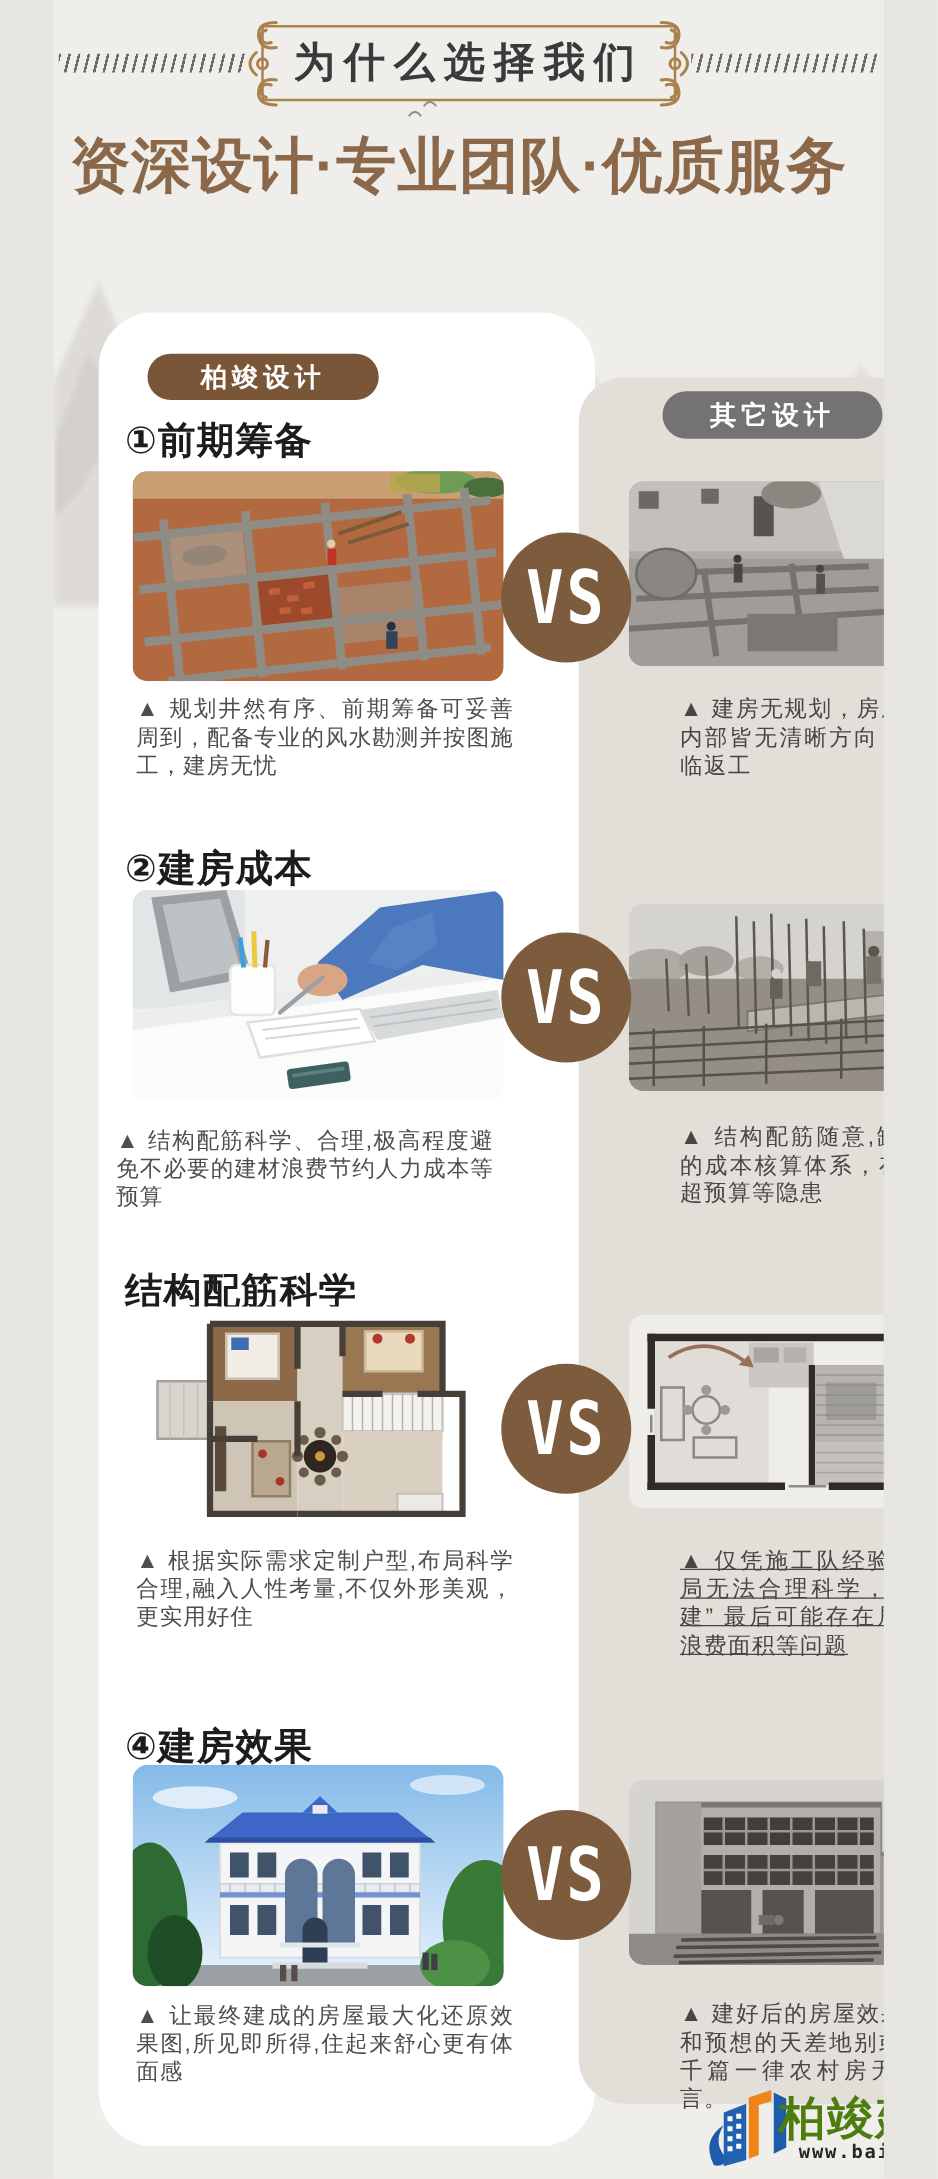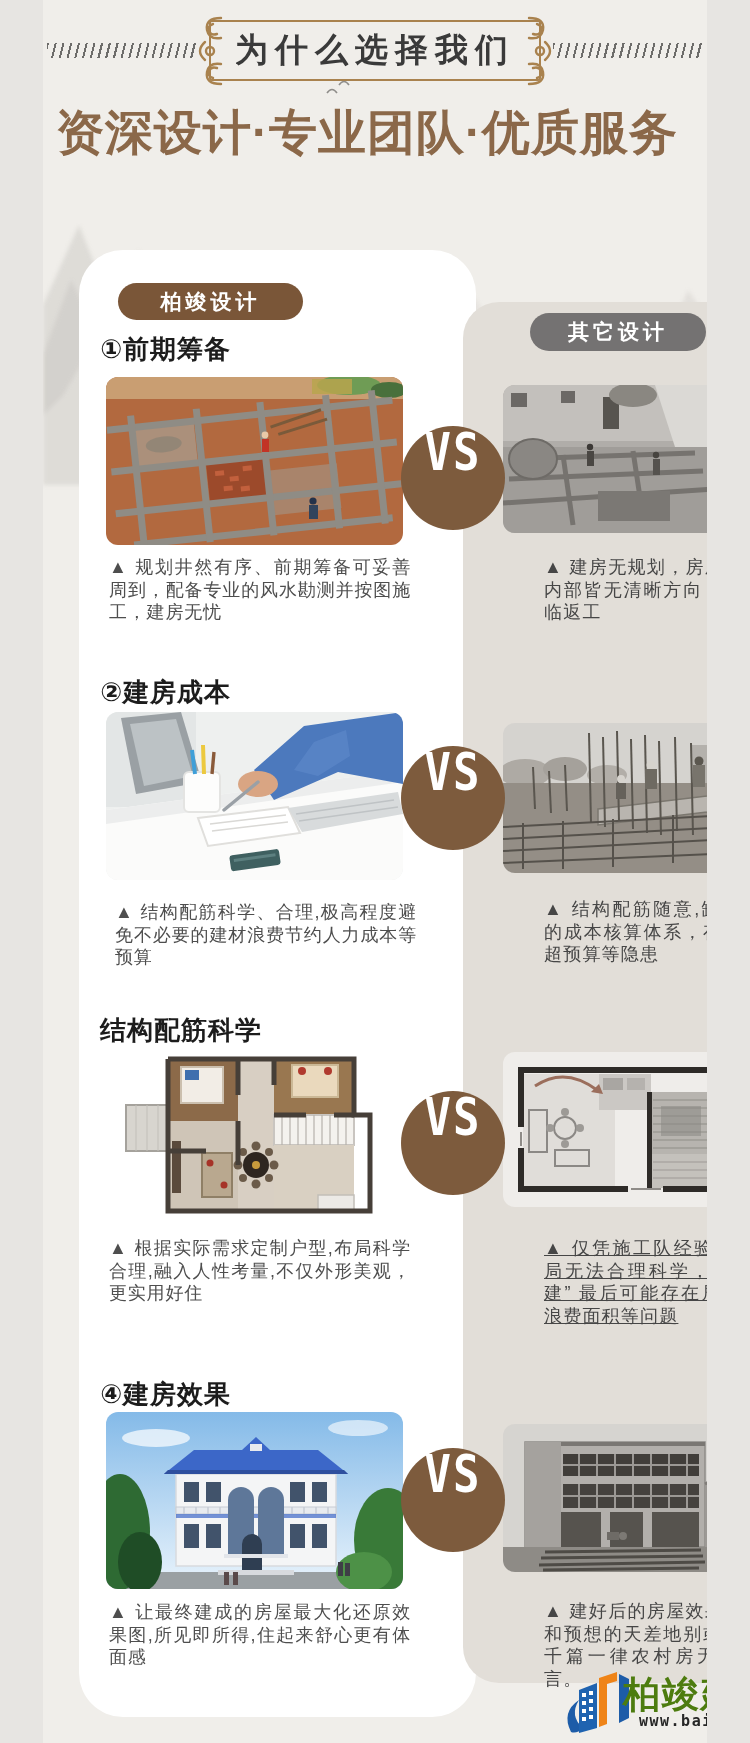--- a/index.html
+++ b/index.html
@@ -23,28 +23,28 @@
     font-size:48px;font-weight:bold;color:#8b6849;letter-spacing:1px;z-index:2;white-space:nowrap;}
   .sub-title{position:absolute;left:0;right:0;top:181px;text-align:center;
     font-size:31px;font-weight:600;color:#8b6849;letter-spacing:2px;z-index:2;}
   
   .card-white{position:absolute;left:36px;top:250px;width:397px;height:1467px;background:#ffffff;border-radius:44px;z-index:1;}
   .panel-beige{position:absolute;left:420px;top:302px;width:298px;height:1381px;background:#e2ded8;border-radius:36px;z-index:1;}
   .badge{position:absolute;z-index:2;color:#fff;font-weight:bold;font-size:21px;letter-spacing:4px;
     display:flex;align-items:center;justify-content:center;}
   .badge-brown{left:75px;top:283px;width:185px;height:37px;background:#7a5638;border-radius:19px;}
   .badge-gray{left:487px;top:313px;width:176px;height:38px;background:#747272;border-radius:19px;}
-  .sec-heading{position:absolute;left:57px;z-index:2;font-size:26px;font-weight:bold;color:#1c1c1c;letter-spacing:1px;}
+  .sec-heading{position:absolute;left:57px;z-index:2;font-size:30px;font-weight:bold;color:#1c1c1c;letter-spacing:1px;}
   .photo{position:absolute;z-index:2;border-radius:12px;overflow:hidden;}
   .photo svg{display:block;width:100%;height:100%;}
   .body-text{position:absolute;z-index:2;font-size:18px;line-height:22.5px;color:#4e4e4e;letter-spacing:0.8px;text-align:justify;}
   .body-text.rt{color:#464646;letter-spacing:1.2px;margin-left:39px;}
   .vs{position:absolute;left:358px;z-index:3;width:104px;height:104px;border-radius:50%;background:#7d5b3d;
-    color:#fff;display:flex;align-items:flex-start;justify-content:center;
-    font-size:44px;font-weight:600;letter-spacing:2px;font-family:"DejaVu Sans Mono",monospace;}
+    color:#fff;display:flex;align-items:center;justify-content:center;
+    font-size:50px;font-weight:600;letter-spacing:2px;font-family:"DejaVu Sans Mono",monospace;}
   .vs span{transform:scaleY(1.18);display:inline-block;}
   
   .logo-icon{position:absolute;left:518px;top:1666px;width:76px;height:72px;z-index:3;}
   .logo-name{position:absolute;left:580px;top:1670px;z-index:3;font-size:37px;font-weight:900;color:#4d7c0f;letter-spacing:2px;white-space:nowrap;}
   .logo-url{position:absolute;left:596px;top:1712px;z-index:3;font-size:15px;font-weight:bold;color:#262626;
     letter-spacing:1.5px;font-family:"DejaVu Sans Mono",monospace;white-space:nowrap;}
 </style>
 </head>
 <body>
 
@@ -253,21 +253,21 @@
         <circle cx="118" cy="56" r="4" fill="#d6d3cd"></circle>
           <rect x="113" y="60" width="10" height="16" fill="#65615a"></rect>
       </g>
     </svg>
   </div>
 
   <div class="vs" style="top:746px;">
       <span>VS</span>
     </div>
 
-  <div class="body-text" style="left:72px;top:901px;width:302px;">▲ 结构配筋科学、合理,极高程度避免不必要的建材浪费节约人力成本等预算</div>
+  <div class="body-text" style="left:50px;top:901px;width:302px;">▲ 结构配筋科学、合理,极高程度避免不必要的建材浪费节约人力成本等预算</div>
   <div class="body-text rt" style="left:462px;top:898px;width:238px;">▲ 结构配筋随意,缺乏专业的成本核算体系，存在误工超预算等隐患</div>
 
   <div class="sec-heading" style="top:1013px;">结构配筋科学</div>
 
   <div class="photo" style="left:63px;top:1045px;width:297px;height:177px;">
     <svg viewBox="0 0 297 177" preserveAspectRatio="none">
       <rect width="297" height="177" fill="#ffffff"></rect>
       <rect x="20" y="60" width="42" height="46" fill="#d8d5cf" stroke="#a5a29c" stroke-width="2"></rect>
       <path d="M30 60 V106 M41 60 V106 M52 60 V106" stroke="#c2bfb9" stroke-width="1"></path>
       <rect x="62" y="14" width="70" height="62" fill="#8c6a49"></rect>

